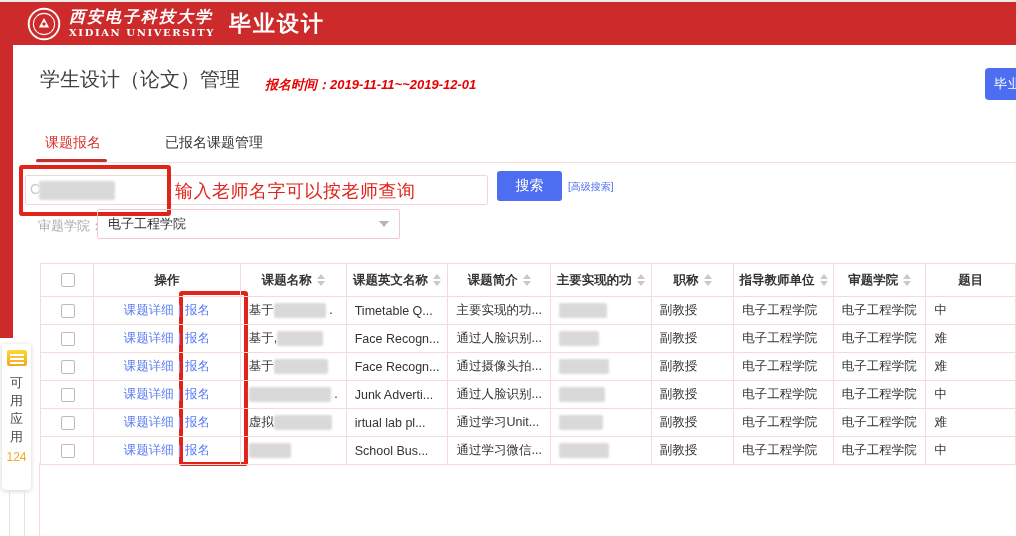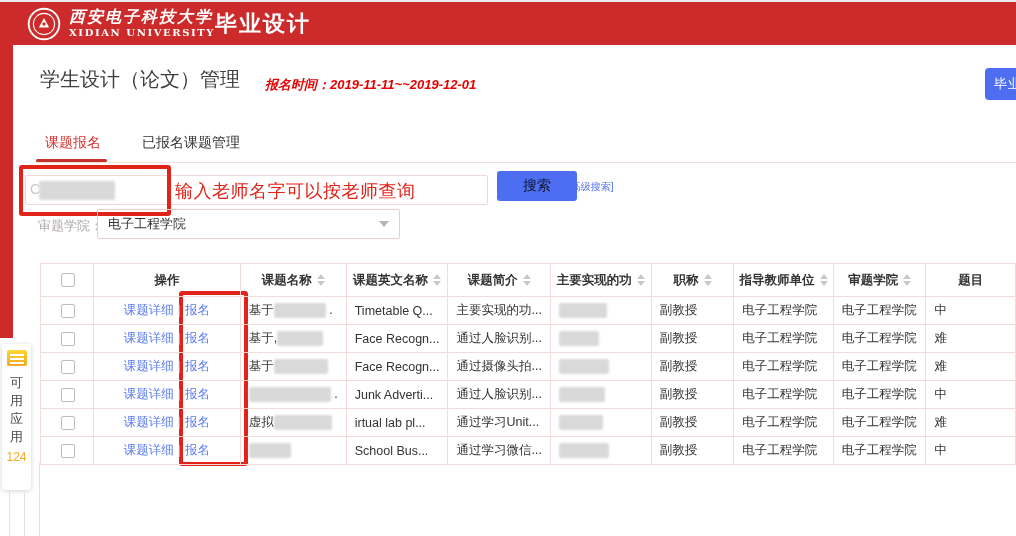--- a/index.html
+++ b/index.html
@@ -10,41 +10,41 @@
   
   .topbar{position:absolute;left:0;top:2px;width:100%;height:43px;background:#cd2b2b;
           display:flex;align-items:center;}
   .left-strip{position:absolute;left:0;top:45px;width:13px;height:293px;background:#cd2b2b;}
   .logo{width:34px;height:34px;margin-left:27px;flex:0 0 auto;}
   .uni-block{margin-left:8px;line-height:1;color:#fff;}
   .uni-cn{font-family:"DejaVu Serif","Liberation Serif",serif;font-style:italic;font-weight:bold;
           font-size:16px;letter-spacing:2px;}
   .uni-en{font-family:"DejaVu Serif","Liberation Serif",serif;font-size:10px;font-weight:bold;
           letter-spacing:1.6px;margin-top:3px;}
-  .app-title{color:#fff;font-size:22px;font-weight:bold;margin-left:0;letter-spacing:2px;}
+  .app-title{color:#fff;font-size:22px;font-weight:bold;margin-left:14px;letter-spacing:2px;}
   
   .page-title{position:absolute;left:40px;top:66px;font-size:20px;font-weight:normal;color:#3f3f3f;}
   .time-line{position:absolute;left:265px;top:76px;font-size:13px;font-weight:bold;color:#e60000;font-style:italic;}
   .corner-btn{position:absolute;left:985px;top:68px;width:62px;height:32px;background:#4e6ef2;
               border:none;border-radius:4px;color:#fff;font-size:13px;text-align:left;
               padding:0 0 0 9px;letter-spacing:1px;}
   
-  .tabs{position:absolute;left:45px;top:134px;display:flex;gap:41px;font-size:14px;}
+  .tabs{position:absolute;left:45px;top:134px;display:flex;gap:64px;font-size:14px;}
   .tab{cursor:default;}
   .tab.active{color:#d9322f;}
   .tab-underline{position:absolute;left:36px;top:159px;width:71px;height:3px;background:#c5302e;border-radius:2px;}
   .tab-border{position:absolute;left:36px;right:0;top:162px;height:1px;background:#f3dcdc;}
   
   .search-input{position:absolute;left:25px;top:175px;width:463px;height:30px;box-sizing:border-box;
                 border:1px solid #f0d6d6;border-radius:2px;background:#fff;}
   .input-ghost{position:absolute;left:30px;top:181px;color:#c9c9c9;font-size:14px;}
   .redact{display:inline-block;background:#d9d9d9;border-radius:2px;filter:blur(1.2px);height:15px;vertical-align:middle;}
   .input-redact{position:absolute;left:39px;top:181px;width:76px;height:19px;}
-  .search-btn{position:absolute;left:497px;top:171px;width:80px;height:30px;background:#4e6ef2;border:none;
-              border-radius:3px;color:#0f172a;font-size:14px;}
+  .search-btn{position:absolute;left:497px;top:171px;width:65px;height:30px;background:#4e6ef2;border:none;
+              border-radius:3px;color:#ffffff;font-size:14px;}
   .adv-link{position:absolute;left:568px;top:180px;color:#4e6ef2;font-size:10px;text-decoration:none;}
   
   .college-label{position:absolute;left:38px;top:217px;font-size:13px;color:#b0aaaa;}
   .college-select{position:absolute;left:97px;top:209px;width:303px;height:30px;box-sizing:border-box;
                   border:1px solid #f0caca;border-radius:2px;display:flex;align-items:center;
                   padding:0 10px;font-size:13px;color:#333;justify-content:space-between;}
   .caret-down{width:0;height:0;border-left:5px solid transparent;border-right:5px solid transparent;
               border-top:6px solid #b5b5b5;}
   
   .anno-box{position:absolute;border:4px solid #e2231a;border-radius:3px;pointer-events:none;}

